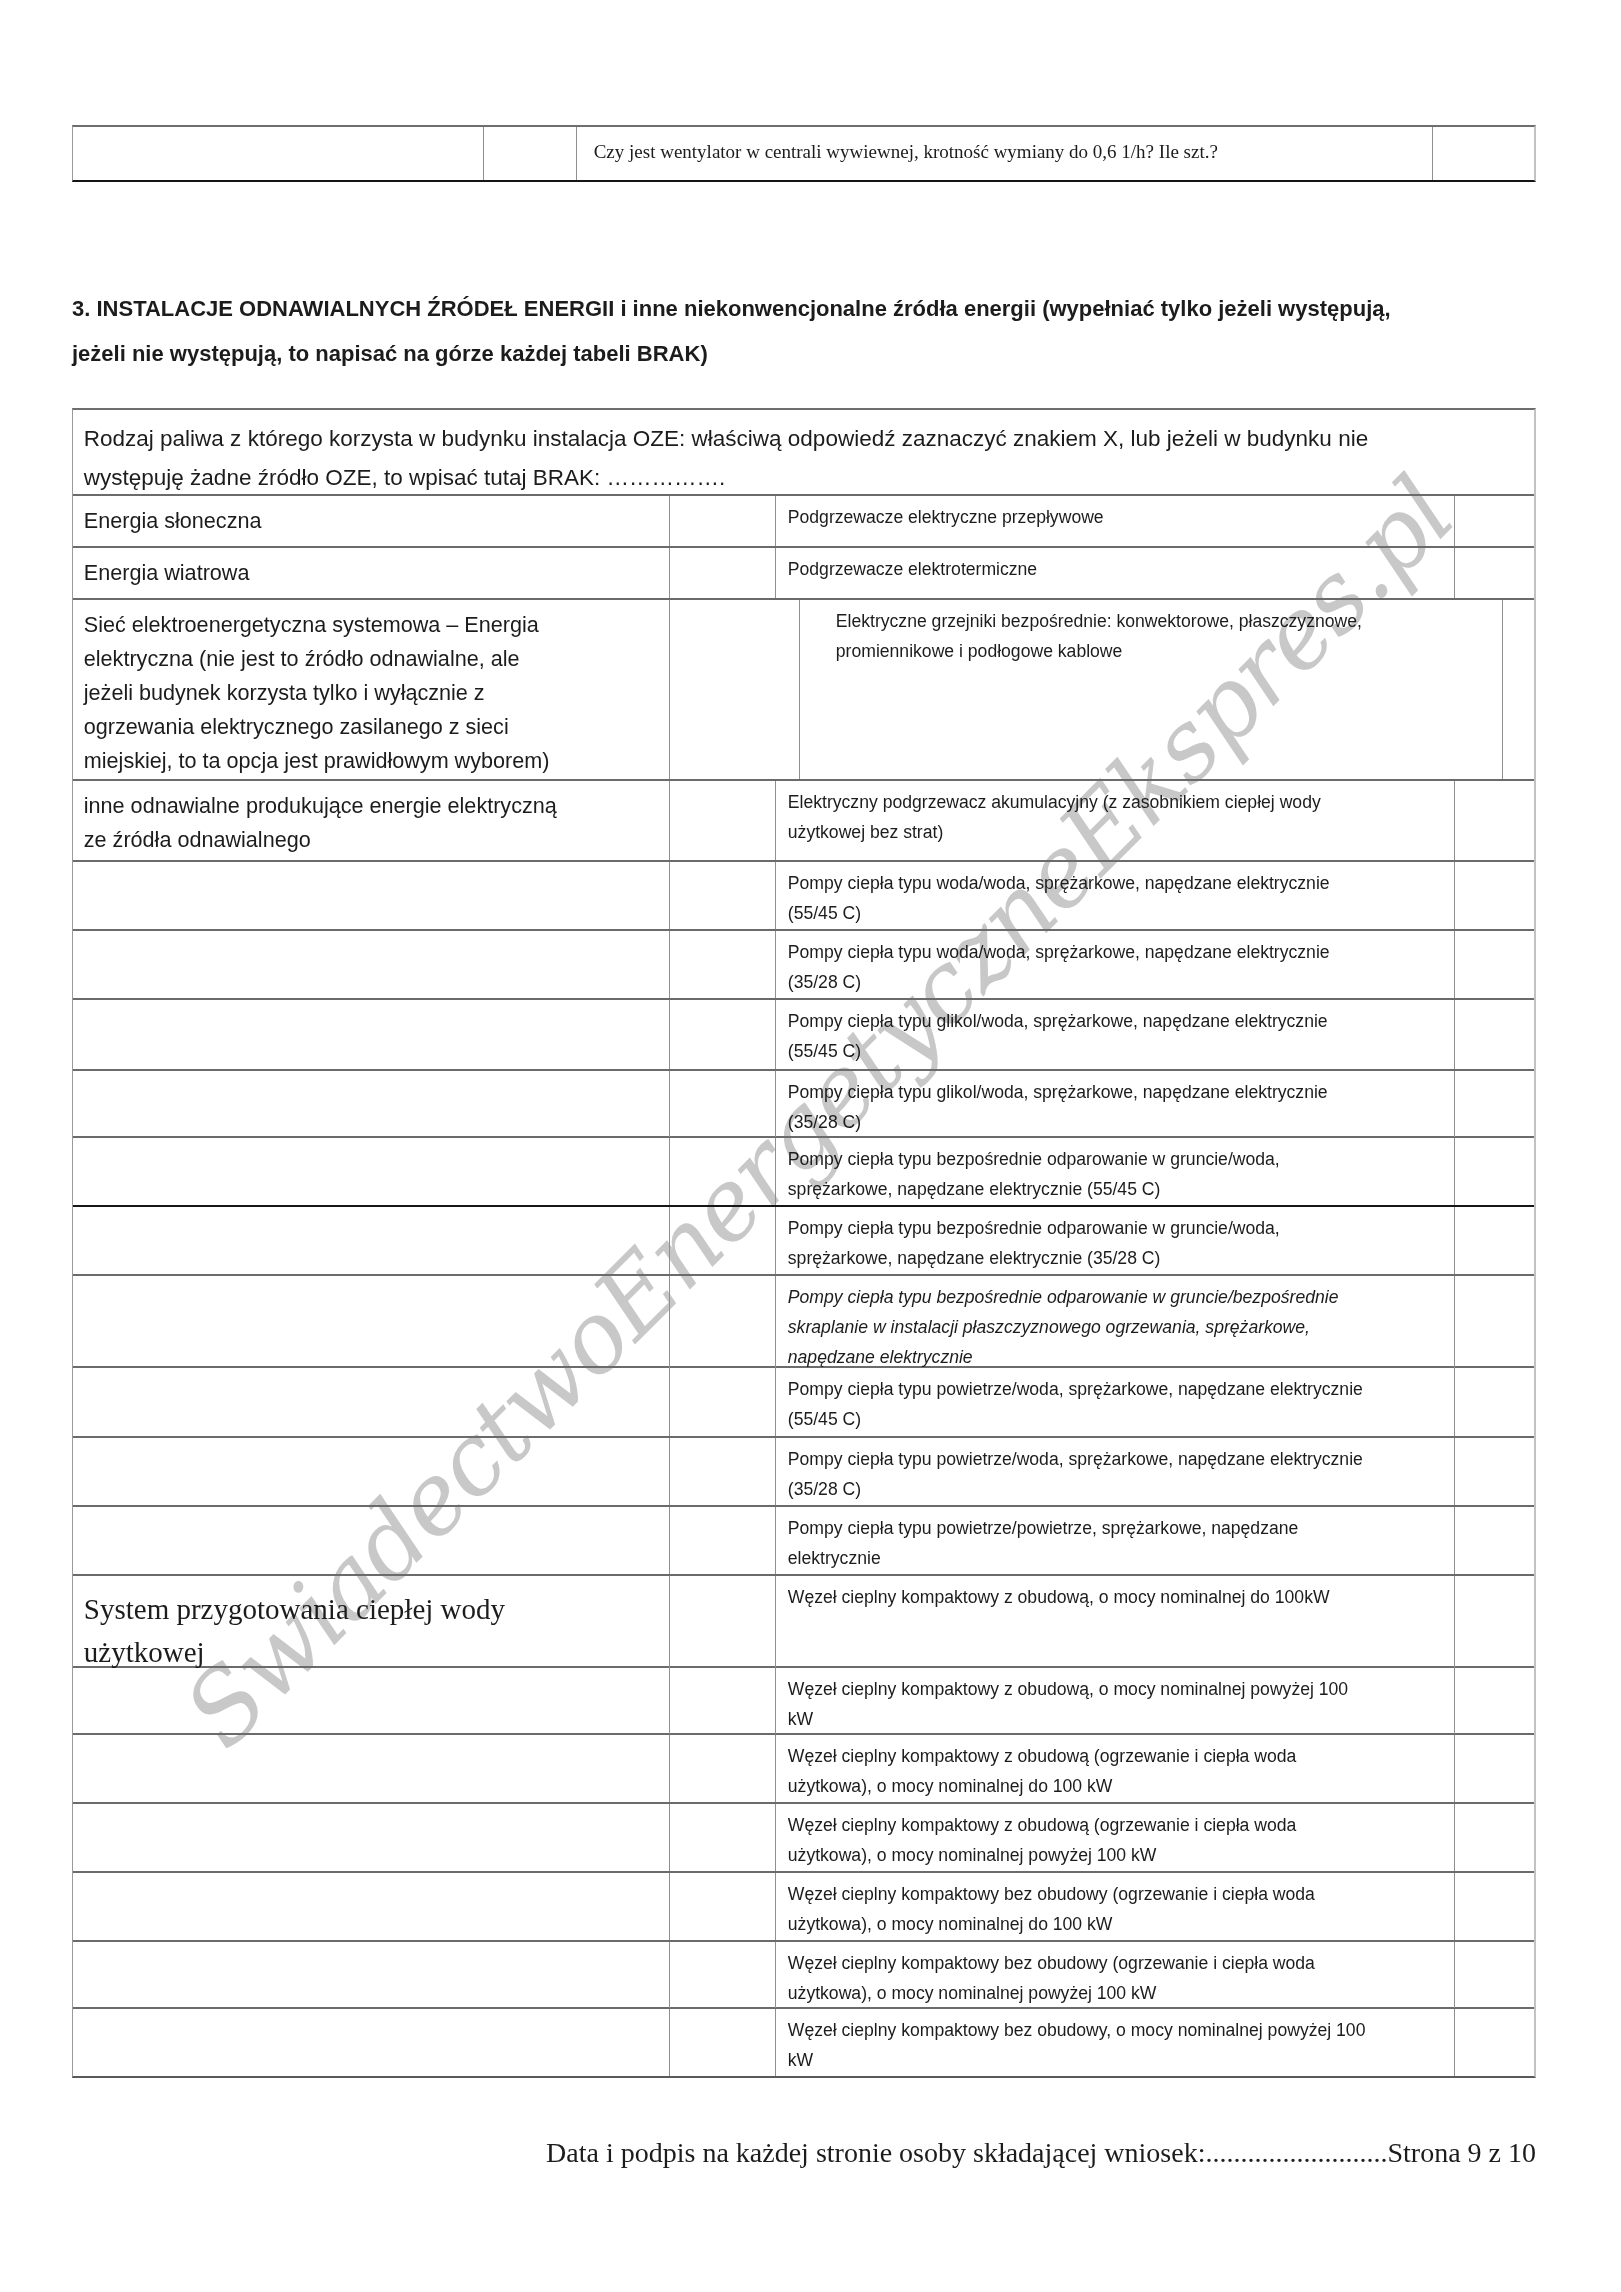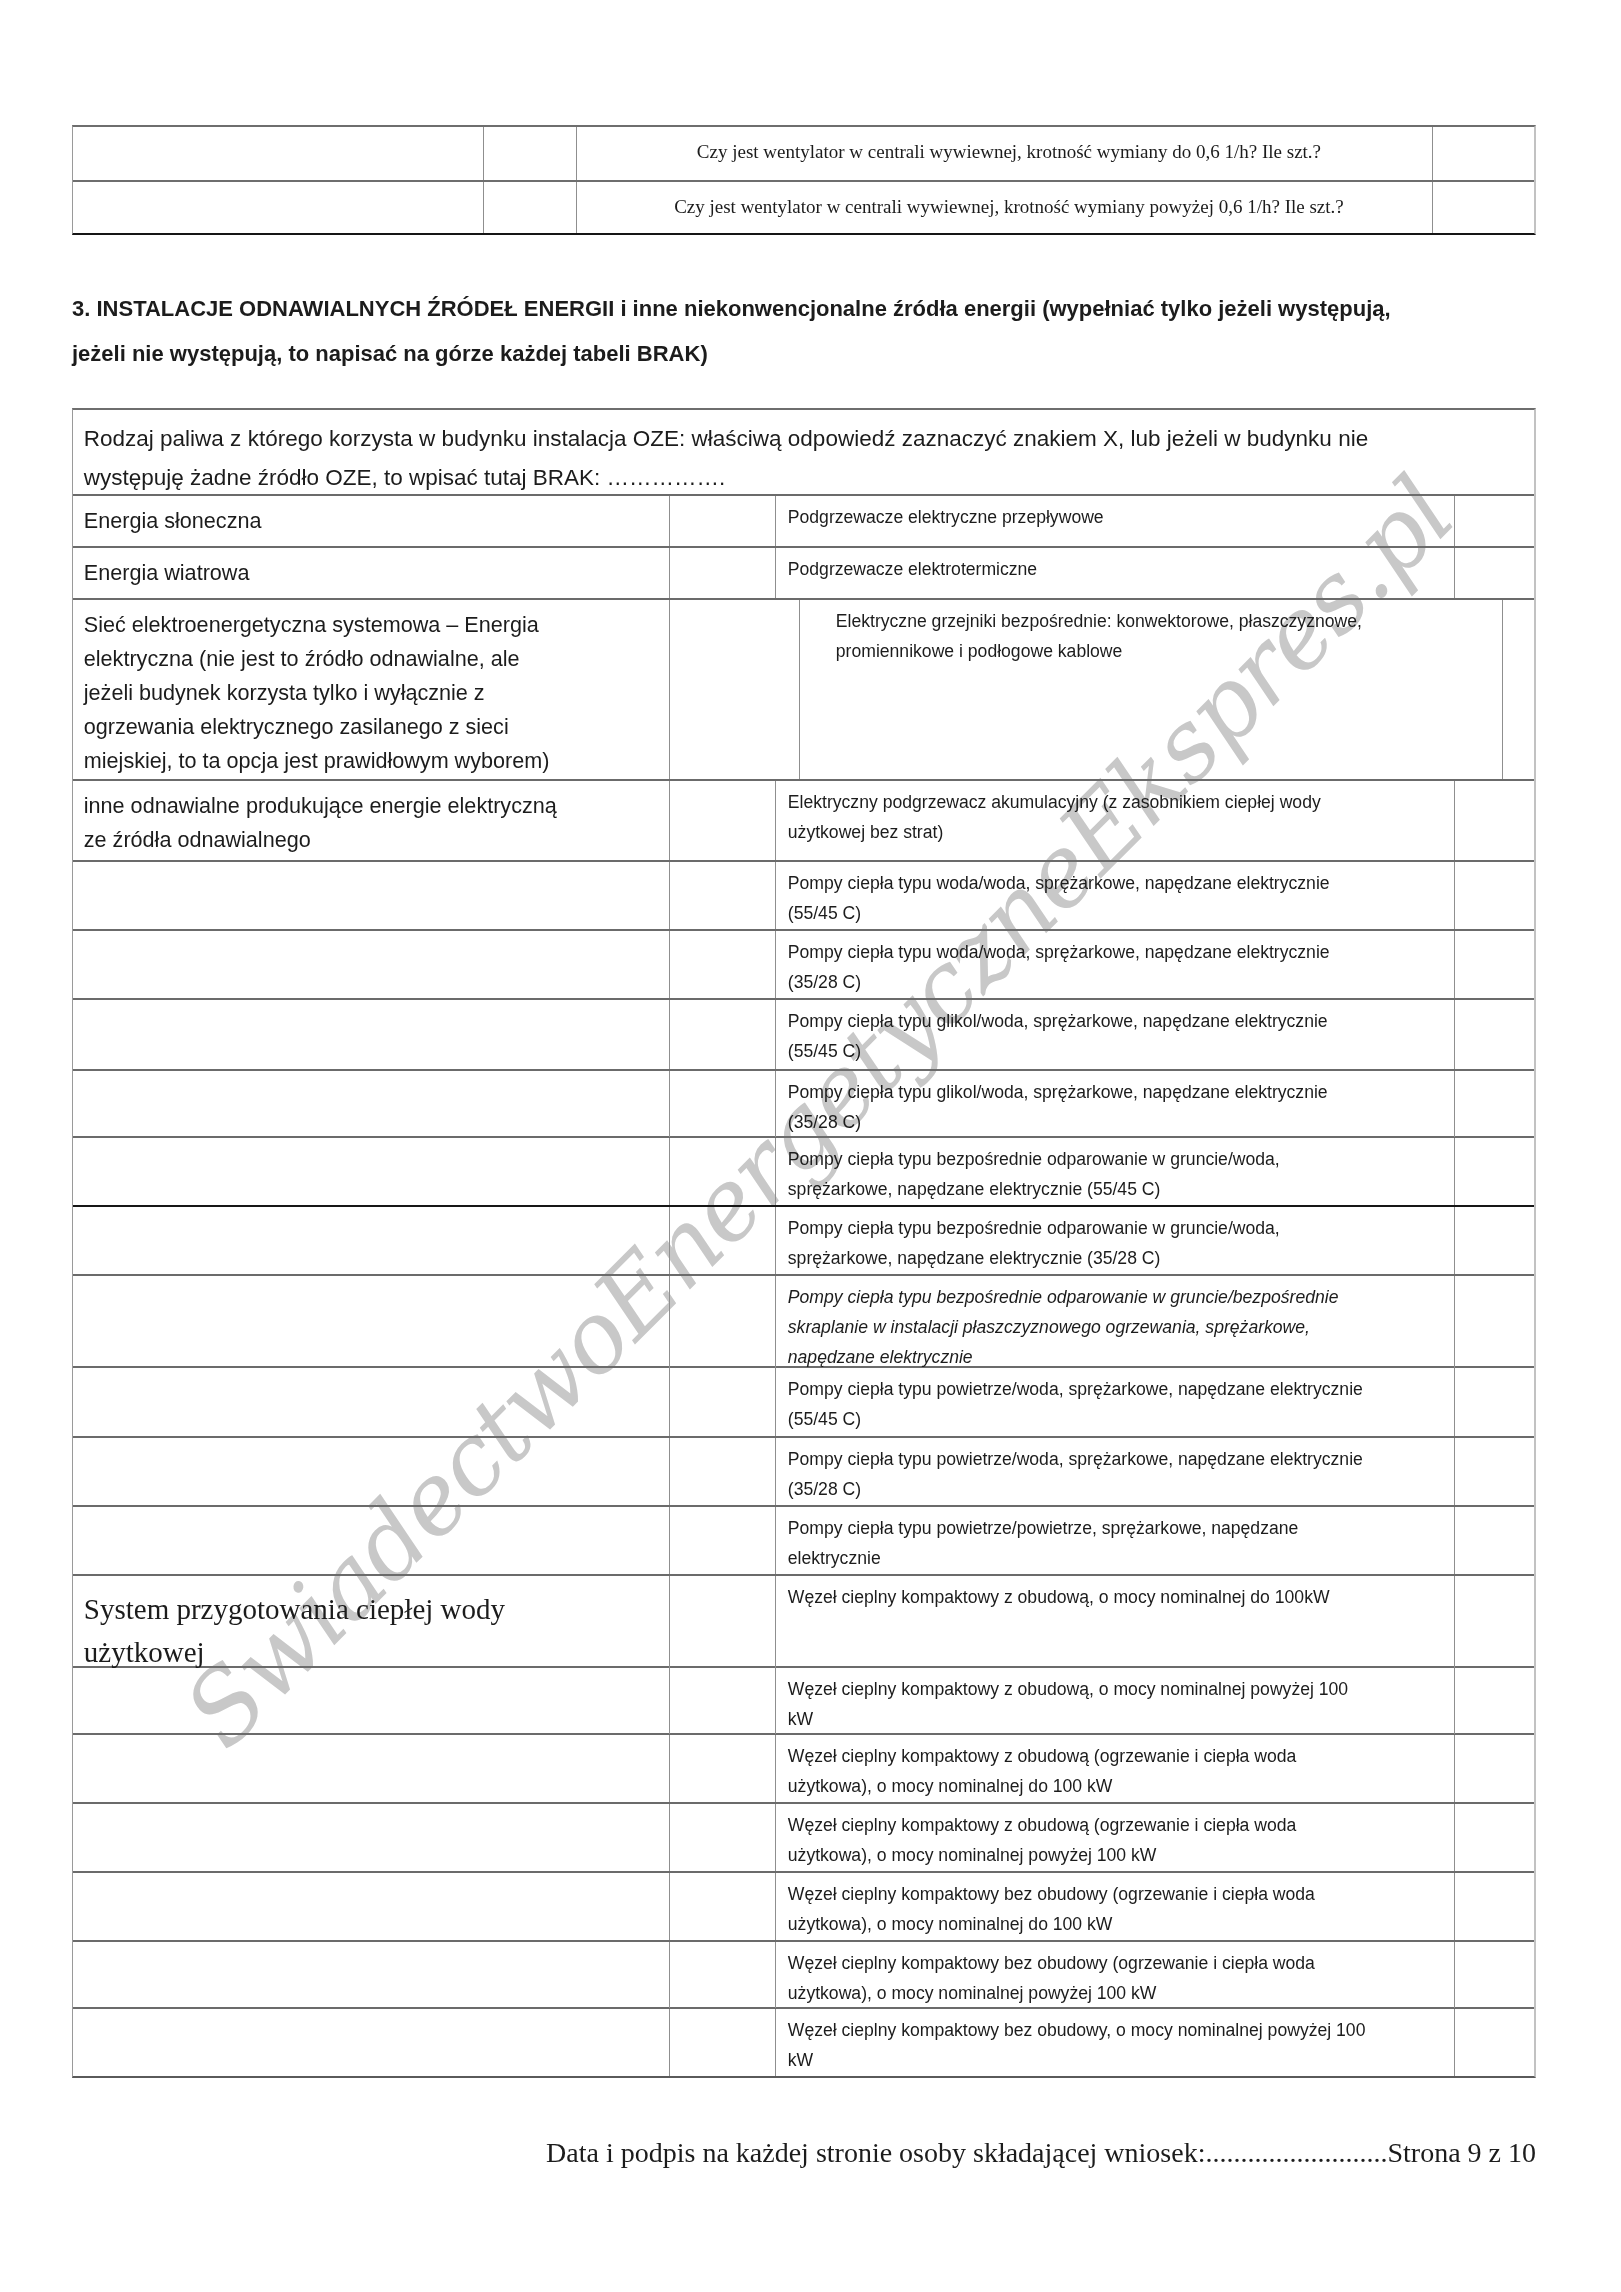--- a/index.html
+++ b/index.html
@@ -38,21 +38,20 @@
   }
   .t-row { display:grid; grid-template-columns:411px 93px 856px 105px; height:53px; }
   .t-row + .t-row { border-top:2px solid #6e6e6e; }
   .t-c { border-right:1px solid #8f8f8f; }
   .t-c:last-child { border-right:none; }
   .t-q {
     font-family:"Liberation Serif", serif;
     font-size:19px;
     padding:13.7px 7.8px 0 16.7px;
     white-space:nowrap;
-    text-align:center;
   }
   
   .section-heading {
     left:72px; top:286px; width:1509px;
     font-size:22px; font-weight:bold; line-height:45px;
   }
   
   .oze-table {
     left:72px; top:408px; width:1464px;
     border-top:2px solid #6e6e6e;
@@ -98,26 +97,20 @@
 
   <div class="watermark">SwiadectwoEnergetyczneEkspres.pl</div>
 
   <div class="layer top-table" id="top-table">
       <div class="t-row">
         <div class="t-c"></div>
         <div class="t-c"></div>
         <div class="t-c t-q">Czy jest wentylator w centrali wywiewnej, krotność wymiany do 0,6 1/h? Ile szt.?</div>
         <div class="t-c"></div>
       </div>
-      <div class="t-row">
-        <div class="t-c"></div>
-        <div class="t-c"></div>
-        <div class="t-c t-q">Czy jest wentylator w centrali wywiewnej, krotność wymiany powyżej 0,6 1/h? Ile szt.?</div>
-        <div class="t-c"></div>
-      </div>
     </div>
 
   <div class="layer section-heading" id="section-heading">3. INSTALACJE ODNAWIALNYCH ŹRÓDEŁ ENERGII i inne niekonwencjonalne źródła energii (wypełniać tylko jeżeli występują,<br>jeżeli nie występują, to napisać na górze każdej tabeli BRAK)</div>
 
   <div class="layer oze-table">
     <div class="oze-header" id="oze-header">Rodzaj paliwa z którego korzysta w budynku instalacja OZE: właściwą odpowiedź zaznaczyć znakiem X, lub jeżeli w budynku nie<br>występuję żadne źródło OZE, to wpisać tutaj BRAK: …………….</div>
     <div id="oze-body">
         <div class="o-row" style="height: 52px;">
           <div class="o-c o-left">Energia słoneczna</div>
           <div class="o-c"></div>

